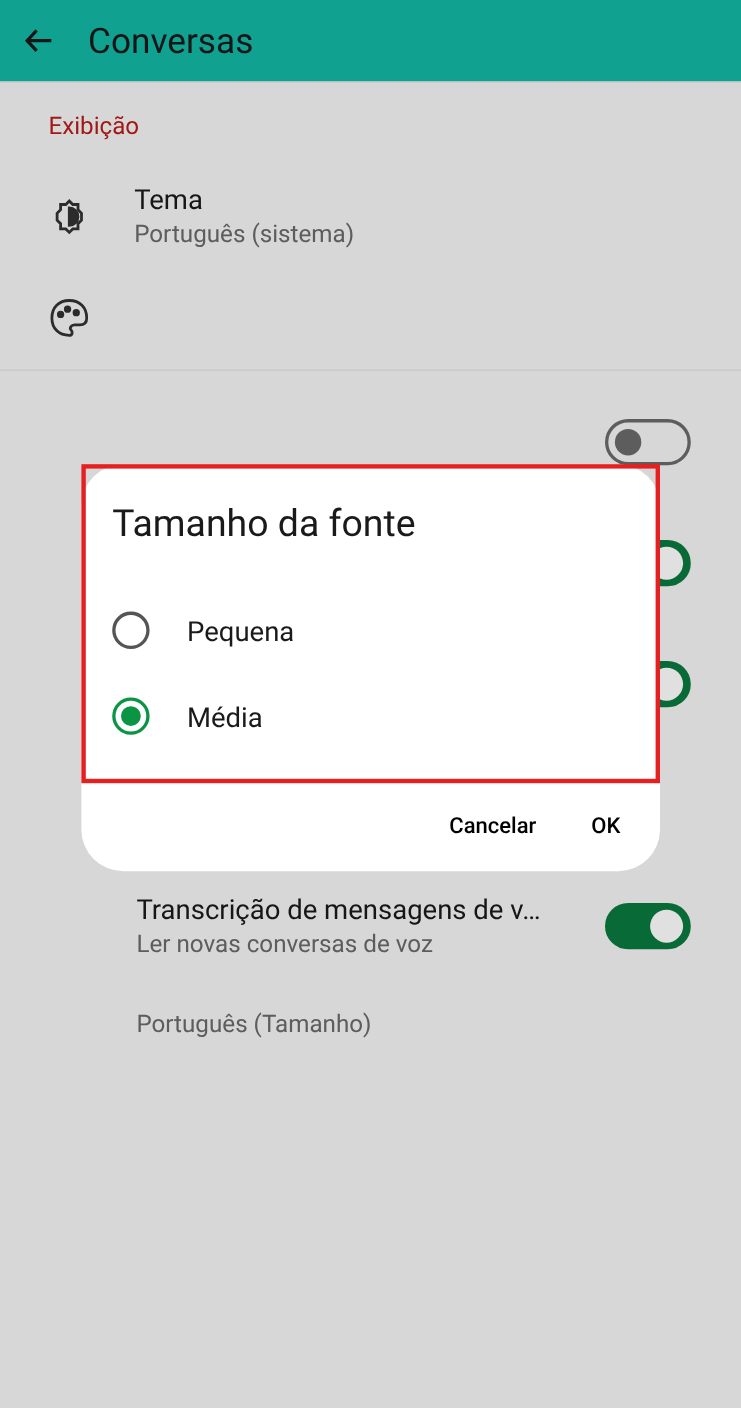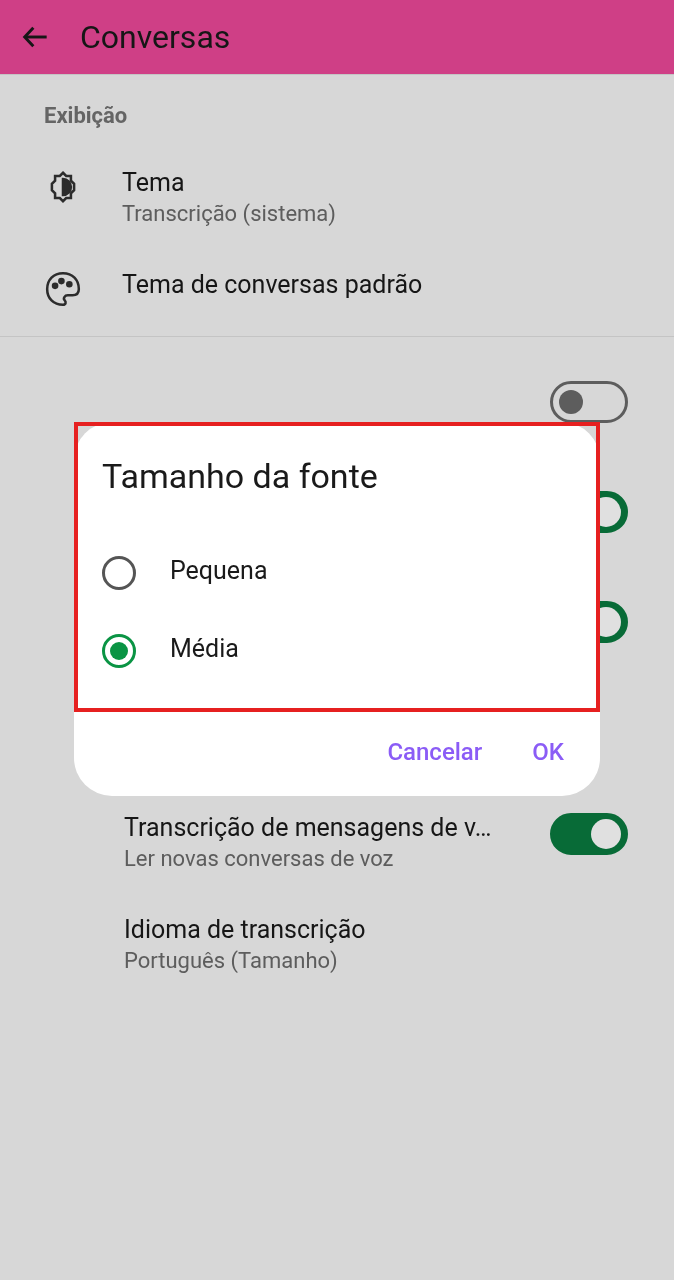--- a/index.html
+++ b/index.html
@@ -18,48 +18,48 @@
   .overlay {
     position: absolute;
     inset: 0;
     background: rgba(0,0,0,0.12);
     z-index: 10;
   }
   .header {
     display: flex;
     align-items: center;
     padding: 18px 20px;
-    background: #ec4899;
+    background: #14b8a6;
   }
   .back-icon {
     width: 32px;
     height: 32px;
     margin-right: 28px;
   }
   .header-title {
     font-size: 32px;
     color: #1a1a1a;
     font-weight: 400;
   }
   .divider {
     height: 1px;
     background: #e0e0e0;
   }
   .section {
     padding: 28px 0 0 0;
   }
   .section-label {
     font-size: 22px;
-    color: #737373;
+    color: #b91c1c;
     padding: 0 0 24px 44px;
-    font-weight: 700;
+    font-weight: 400;
   }
   .setting-row {
     display: flex;
-    align-items: flex-start;
+    align-items: center;
     padding: 16px 46px 28px 44px;
   }
   .setting-icon {
     width: 38px;
     height: 38px;
     margin-right: 40px;
     flex-shrink: 0;
   }
   .setting-text {
     flex: 1;
@@ -136,21 +136,21 @@
     border-radius: 0;
   }
   .dialog-title {
     font-size: 34px;
     color: #1a1a1a;
     margin-bottom: 38px;
     font-weight: 400;
   }
   .radio-row {
     display: flex;
-    align-items: flex-start;
+    align-items: flex-end;
     padding: 22px 0;
   }
   .radio-outer {
     width: 34px;
     height: 34px;
     border-radius: 50%;
     border: 3px solid #555;
     margin-right: 34px;
     display: flex;
     align-items: center;
@@ -170,22 +170,22 @@
     font-size: 25px;
     color: #1a1a1a;
   }
   .dialog-actions {
     display: flex;
     justify-content: flex-end;
     gap: 50px;
     padding: 26px 36px 30px 0;
   }
   .dialog-btn {
-    font-size: 24px;
-    color: #8b5cf6;
+    font-size: 20px;
+    color: #000000;
     font-weight: 500;
     background: none;
     border: none;
     cursor: pointer;
     text-align: center;
   }
 </style>
 </head>
 <body>
 
@@ -202,34 +202,31 @@
 <div class="section">
   <div class="section-label">Exibição</div>
 
   <div class="setting-row">
     <svg class="setting-icon" viewBox="0 0 24 24" fill="none" stroke="#333" stroke-width="1.6">
       <path d="M12 3 L14 5 L17 5 L17 8 L19 10 L19 14 L17 16 L17 19 L14 19 L12 21 L10 19 L7 19 L7 16 L5 14 L5 10 L7 8 L7 5 L10 5 Z"></path>
       <path d="M12 7 A5 5 0 0 1 12 17 Z" fill="#333"></path>
     </svg>
     <div class="setting-text">
       <div class="setting-title">Tema</div>
-      <div class="setting-subtitle">Transcrição (sistema)</div>
+      <div class="setting-subtitle">Português (sistema)</div>
     </div>
   </div>
 
   <div class="setting-row">
     <svg class="setting-icon" viewBox="0 0 24 24" fill="none" stroke="#333" stroke-width="1.6">
       <path d="M12 2 C6 2 2 6 2 12 C2 18 6 22 12 22 C14 22 14 20 13 19 C12 18 13 16 15 16 L18 16 C21 16 22 14 22 12 C22 6 18 2 12 2 Z"></path>
       <circle cx="7" cy="10" r="1.3" fill="#333"></circle>
       <circle cx="11" cy="7" r="1.3" fill="#333"></circle>
       <circle cx="16" cy="9" r="1.3" fill="#333"></circle>
     </svg>
-    <div class="setting-text">
-      <div class="setting-title">Tema de conversas padrão</div>
-    </div>
   </div>
 </div>
 
 <div class="divider"></div>
 
 <div class="section">
 
   <div class="setting-row" style="padding-bottom:52px;">
     <div class="setting-icon"></div>
     <div class="setting-text"></div>
@@ -266,21 +263,20 @@
       <div class="setting-title">Transcrição de mensagens de v…</div>
       <div class="setting-subtitle">Ler novas conversas de voz</div>
     </div>
     <div class="toggle on">
         <div class="knob"></div>
       </div>
   </div>
 
   <div class="setting-row no-icon-row">
     <div class="setting-text">
-      <div class="setting-title">Idioma de transcrição</div>
       <div class="setting-subtitle">Português (Tamanho)</div>
     </div>
   </div>
 </div>
 
 <div class="overlay"></div>
 
 <div class="dialog">
   <div class="dialog-inner">
     <div class="dialog-title">Tamanho da fonte</div>

